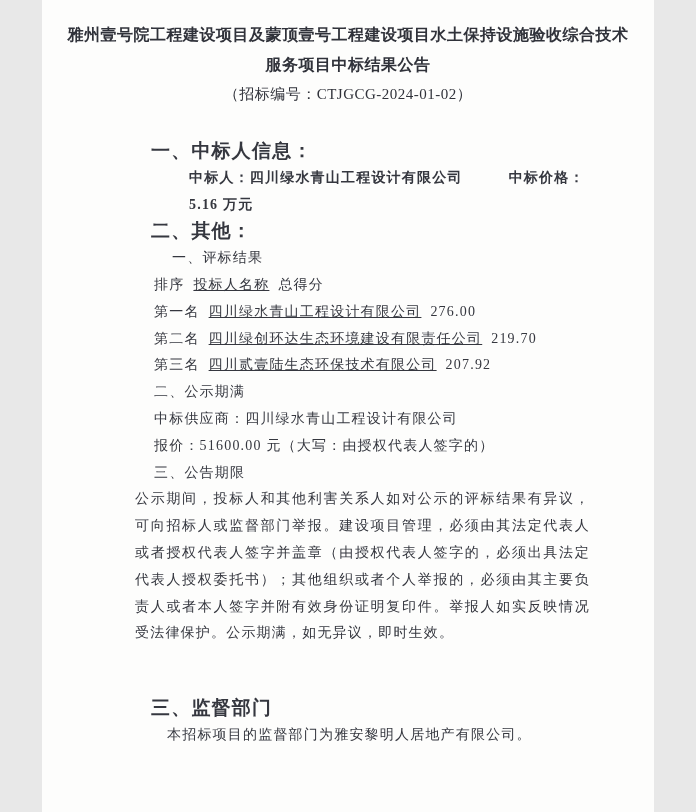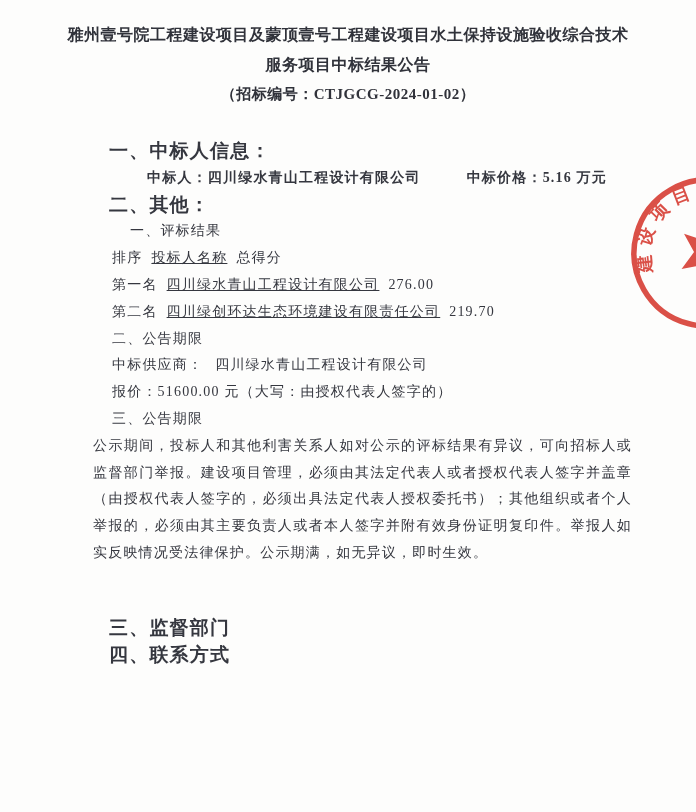--- a/index.html
+++ b/index.html
@@ -1,37 +1,37 @@
 <!DOCTYPE html>
 <html><head>
 <meta charset="utf-8">
 <style>
   html,body { margin:0; padding:0; background:#e8e8e8; }
   .page {
     position: relative;
-    width: 696px;
+    width: 612px;
     height: 812px;
     margin: 0 auto;
     background: #fdfdfc;
     overflow: hidden;
     font-family: "Liberation Serif", "DejaVu Serif", serif;
     color: #35373f;
   }
   
   .titles { padding-top: 20px; text-align: center; }
   .title-line {
     font-size: 16px;
     font-weight: bold;
     line-height: 30px;
     letter-spacing: 0.5px;
     color: #30323a;
   }
   .tender-no {
     font-size: 15px;
-    font-weight: bold;
+    font-weight: normal;
     line-height: 28px;
     letter-spacing: 0.5px;
     color: #30323a;
   }
   
   .content {
     margin: 30px 64px 0 93px;
     font-size: 14px;
     line-height: 26.8px;
     letter-spacing: 1.2px;
@@ -39,21 +39,21 @@
   .content p, .content div.line { margin: 0; }
   .h1 { font-weight: bold; font-size: 19px; text-indent: 16px; }
   .just { text-align: justify; }
   .ind-para { text-indent: 35px; }
   .sub-head { padding-left: 37px; }
   .tline { padding-left: 19px; }
   .winner-line { padding-left: 54px; font-weight: bold; }
   .winner-line .price-label { margin-left: 46px; }
   .row-name { margin-left: 9px; text-decoration: underline; }
   .row-score { margin-left: 9px; font-family: Liberation Serif, serif; }
-  .label-gap { margin-right: 12px; }
+  .label-gap { }
   .sup-heading { margin-top: 48px; }
   .sup-body { text-indent: 32px; }
   
   .stamp {
     position: absolute;
     left: 622px;
     top: 168px;
     width: 170px;
     height: 170px;
     transform: rotate(-30deg);
@@ -85,35 +85,38 @@
 
     <div class="line tline">
       <span>排序</span><span class="row-name">投标人名称</span><span class="row-score">总得分</span>
     </div>
     <div class="line tline">
       <span>第一名</span><span class="row-name">四川绿水青山工程设计有限公司</span><span class="row-score">276.00</span>
     </div>
     <div class="line tline">
       <span>第二名</span><span class="row-name">四川绿创环达生态环境建设有限责任公司</span><span class="row-score">219.70</span>
     </div>
+    <div class="line tline">
+      <span>第三名</span><span class="row-name">四川贰壹陆生态环保技术有限公司</span><span class="row-score">207.92</span>
+    </div>
 
-    <div class="line tline">二、公告期限</div>
+    <div class="line tline">二、公示期满</div>
     <div class="line tline">
       <span class="label-gap">中标供应商：</span><span>四川绿水青山工程设计有限公司</span>
     </div>
     <div class="line tline">
       <span>报价：</span><span>51600.00 元</span><span>（大写：由授权代表人签字的）</span>
     </div>
 
     <div class="line tline">三、公告期限</div>
     <p class="just">公示期间，投标人和其他利害关系人如对公示的评标结果有异议，可向招标人或监督部门举报。建设项目管理，必须由其法定代表人或者授权代表人签字并盖章（由授权代表人签字的，必须出具法定代表人授权委托书）；其他组织或者个人举报的，必须由其主要负责人或者本人签字并附有效身份证明复印件。举报人如实反映情况受法律保护。公示期满，如无异议，即时生效。</p>
 
     <div class="h1 sup-heading">三、监督部门</div>
+    <p class="sup-body">本招标项目的监督部门为雅安黎明人居地产有限公司。</p>
 
-    <div class="h1">四、联系方式</div>
   </div>
 
   <svg class="stamp" viewBox="0 0 170 170" aria-hidden="true">
     <circle cx="85" cy="85" r="73" fill="none" stroke="#d8382e" stroke-width="5.5"></circle>
     <path id="stamp-arc" d="M 28,85 A 57,57 0 1 1 142,85" fill="none"></path>
     <text font-size="18" font-weight="bold" fill="#d8382e" letter-spacing="7" font-family="'DejaVu Sans', sans-serif">
       <textPath href="#stamp-arc" startOffset="6%">建设项目管理</textPath>
     </text>
     <g transform="translate(85,85) rotate(-20)">
       <polygon fill="#d8382e" points="0,-30 7.64,-10.52 28.53,-9.27 12.36,4.02 17.63,24.27 0,13 -17.63,24.27 -12.36,4.02 -28.53,-9.27 -7.64,-10.52"></polygon>

